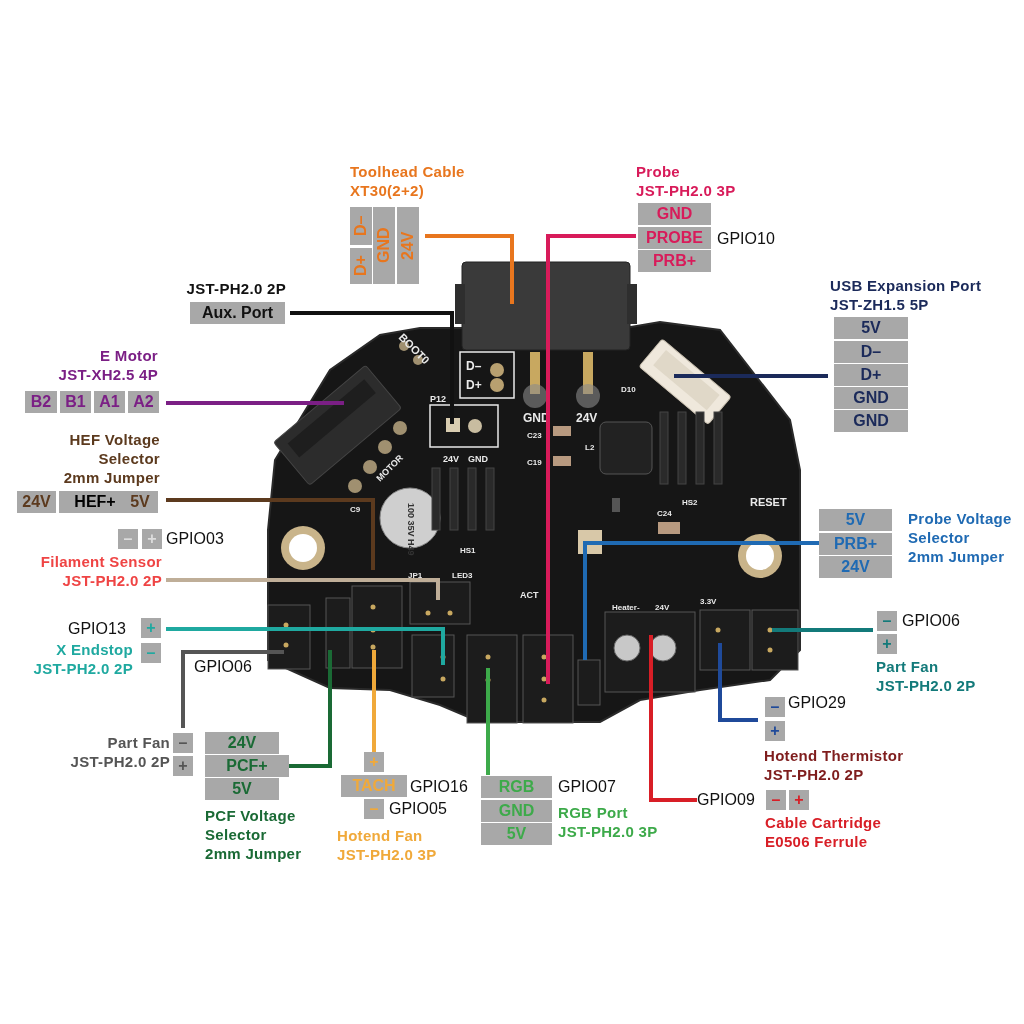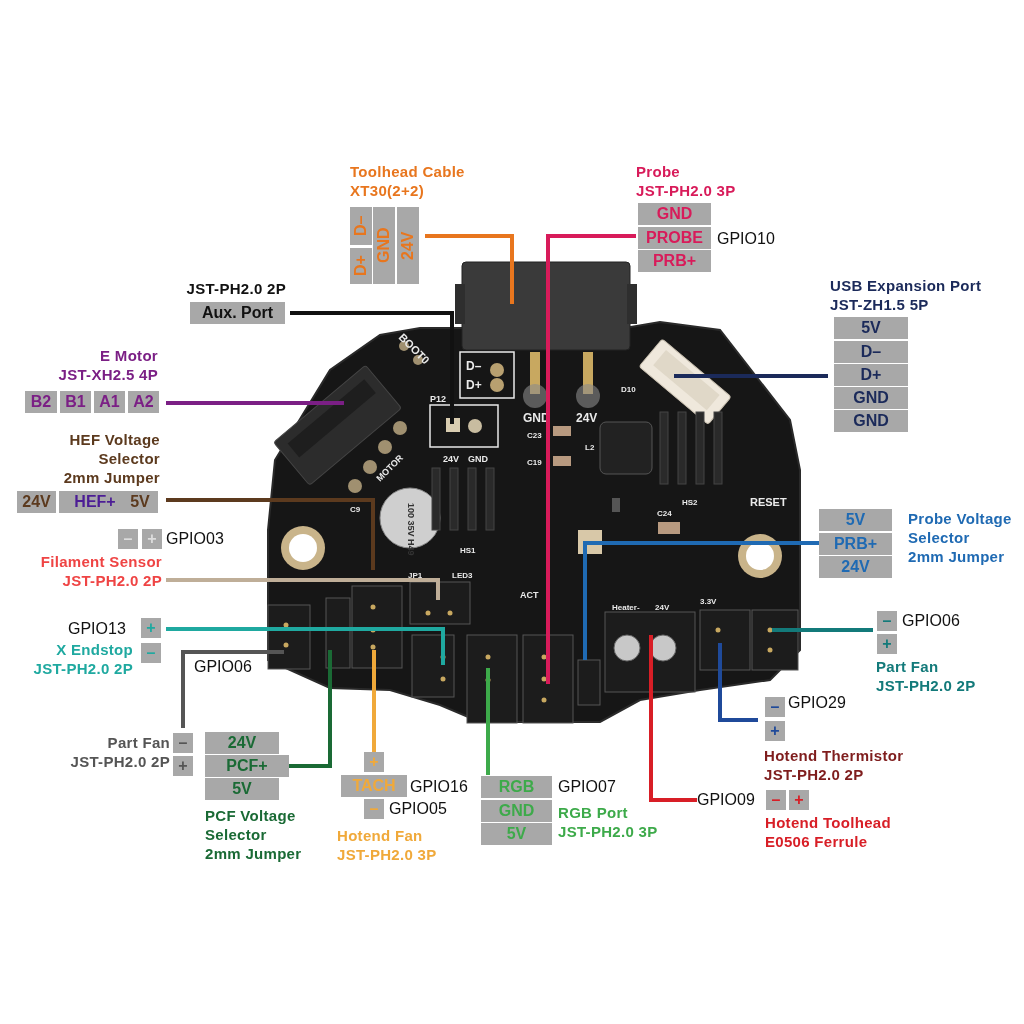--- a/index.html
+++ b/index.html
@@ -216,21 +216,21 @@
 <div class="pin" style="left:60px;top:391px;width:31px;color:#7b1f85;">B1</div>
 <div class="pin" style="left:94px;top:391px;width:31px;color:#7b1f85;">A1</div>
 <div class="pin" style="left:128px;top:391px;width:31px;color:#7b1f85;">A2</div>
 
 <div class="title right" style="left:20px;top:430px;width:140px;color:#5c3a1e;">
   <div>HEF Voltage</div>
   <div>Selector</div>
   <div>2mm Jumper</div>
 </div>
 <div class="pin" style="left:17px;top:491px;width:39px;color:#5c3a1e;">24V</div>
-<div class="pin" style="left:59px;top:491px;width:72px;color:#4c1d95;">HEF+</div>
+<div class="pin" style="left:59px;top:491px;width:72px;color:#000000;">HEF+</div>
 <div class="pin" style="left:122px;top:491px;width:36px;color:#5c3a1e;">5V</div>
 
 <div class="pin" style="left:118px;top:529px;width:20px;height:20px;line-height:20px;color:#ddd;">–</div>
 <div class="pin" style="left:142px;top:529px;width:20px;height:20px;line-height:20px;color:#ddd;">+</div>
 <div class="gpio" style="left:166px;top:529px;">GPIO03</div>
 <div class="title right" style="left:10px;top:552px;width:152px;color:#ef4444;">
   <div>Filament Sensor</div>
   <div>JST-PH2.0 2P</div>
 </div>
 
@@ -275,21 +275,21 @@
 <div class="pin" style="left:481px;top:823px;width:71px;color:#3daa4a;">5V</div>
 <div class="title" style="left:558px;top:803px;color:#3daa4a;">
   <div>RGB Port</div>
   <div>JST-PH2.0 3P</div>
 </div>
 
 <div class="gpio" style="left:697px;top:790px;">GPIO09</div>
 <div class="pin" style="left:766px;top:790px;width:20px;height:20px;line-height:20px;color:#d81e26;">–</div>
 <div class="pin" style="left:789px;top:790px;width:20px;height:20px;line-height:20px;color:#d81e26;">+</div>
 <div class="title" style="left:765px;top:813px;color:#d81e26;">
-  <div>Hotend Toolhead</div>
+  <div>Cable Cartridge</div>
   <div>E0506 Ferrule</div>
 </div>
 
 <div class="pin" style="left:765px;top:697px;width:20px;height:20px;line-height:20px;color:#1f4a9a;">–</div>
 <div class="pin" style="left:765px;top:721px;width:20px;height:20px;line-height:20px;color:#1f4a9a;">+</div>
 <div class="gpio" style="left:788px;top:693px;">GPIO29</div>
 <div class="title" style="left:764px;top:746px;color:#7f1d1d;">
   <div>Hotend Thermistor</div>
   <div>JST-PH2.0 2P</div>
 </div>

